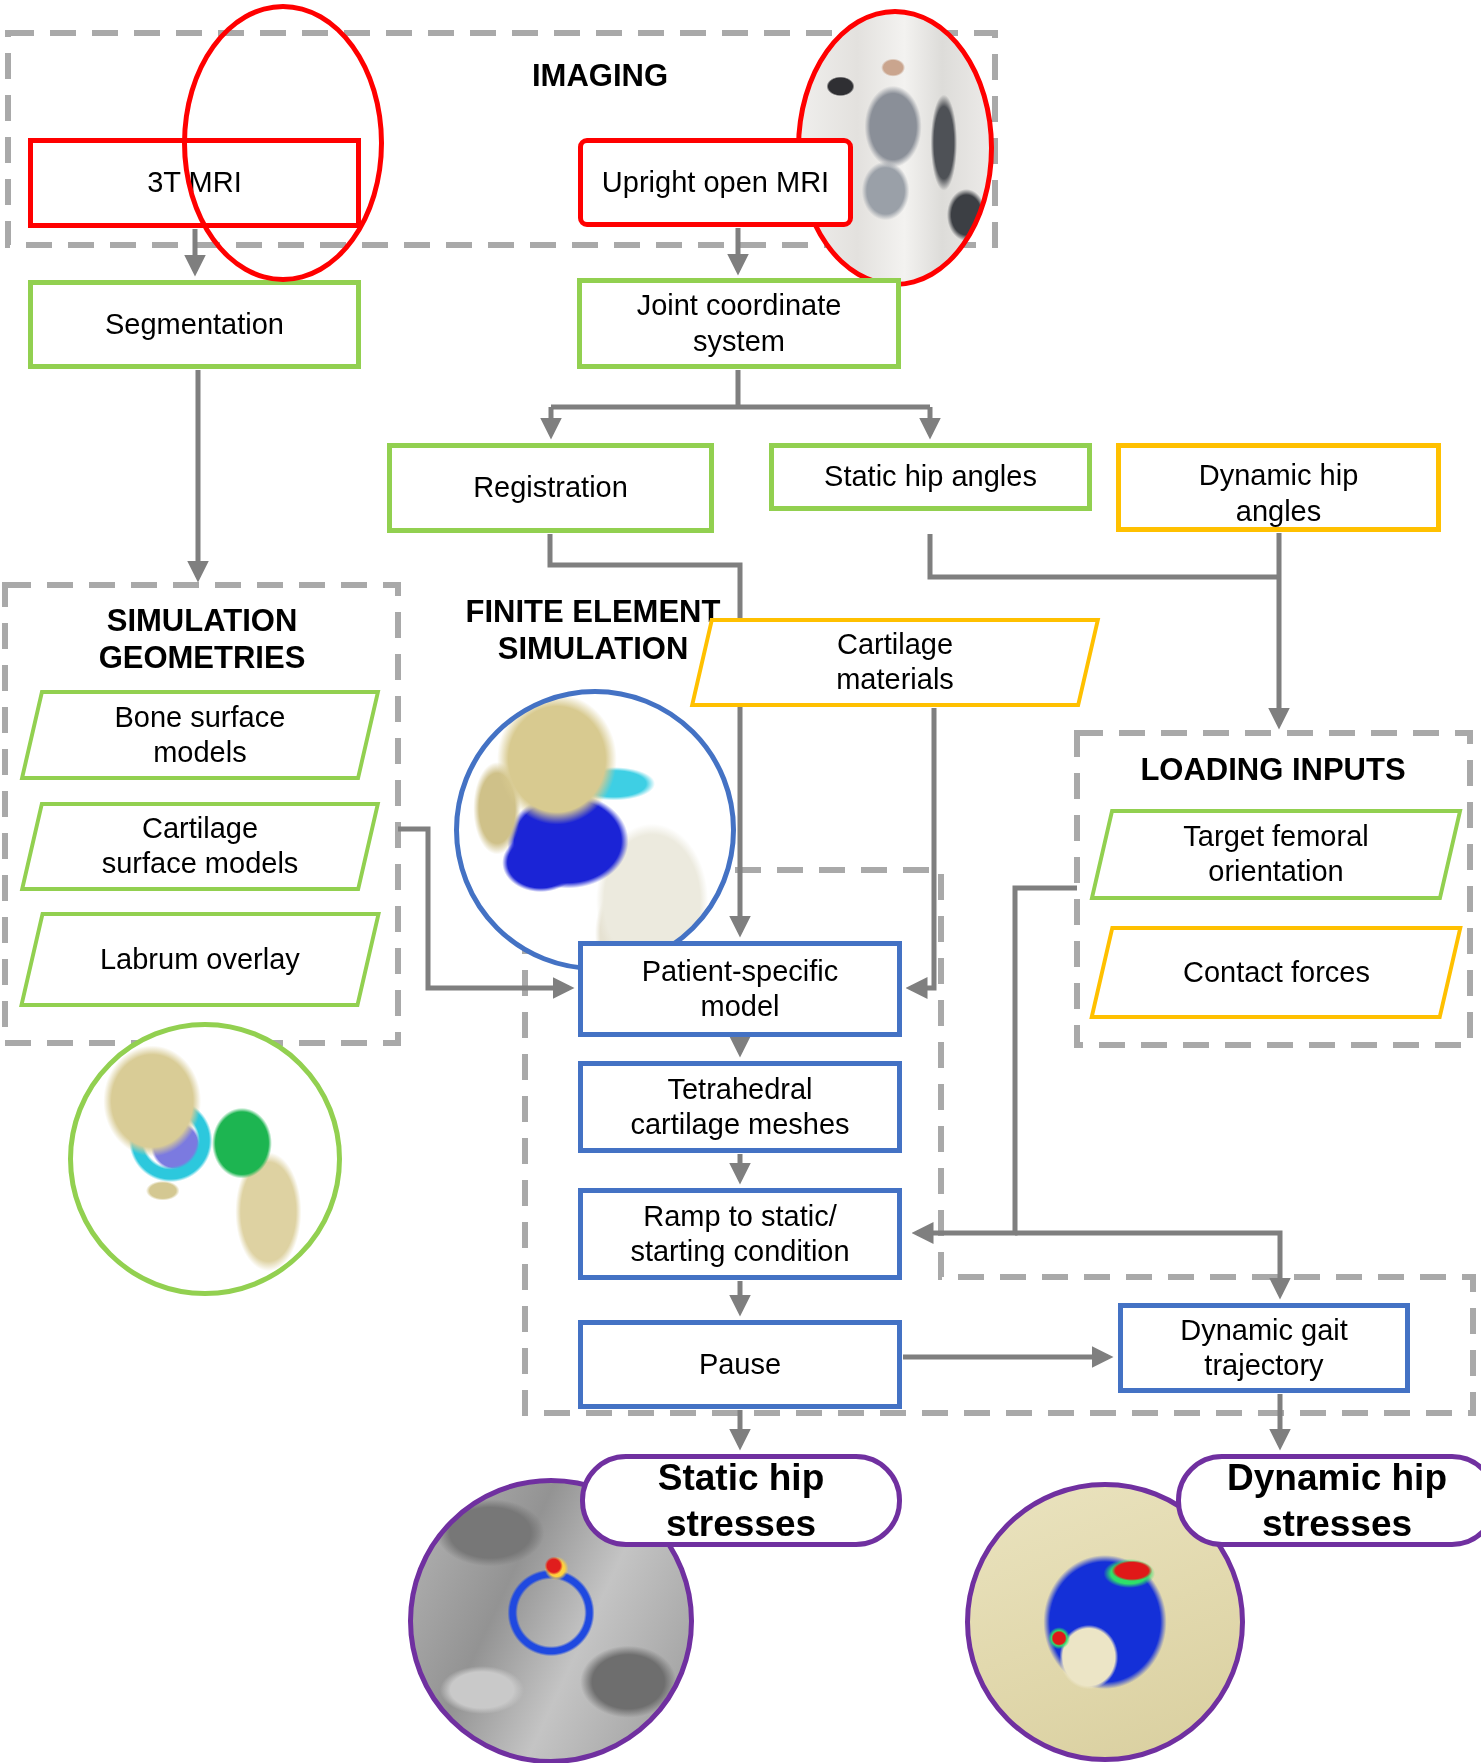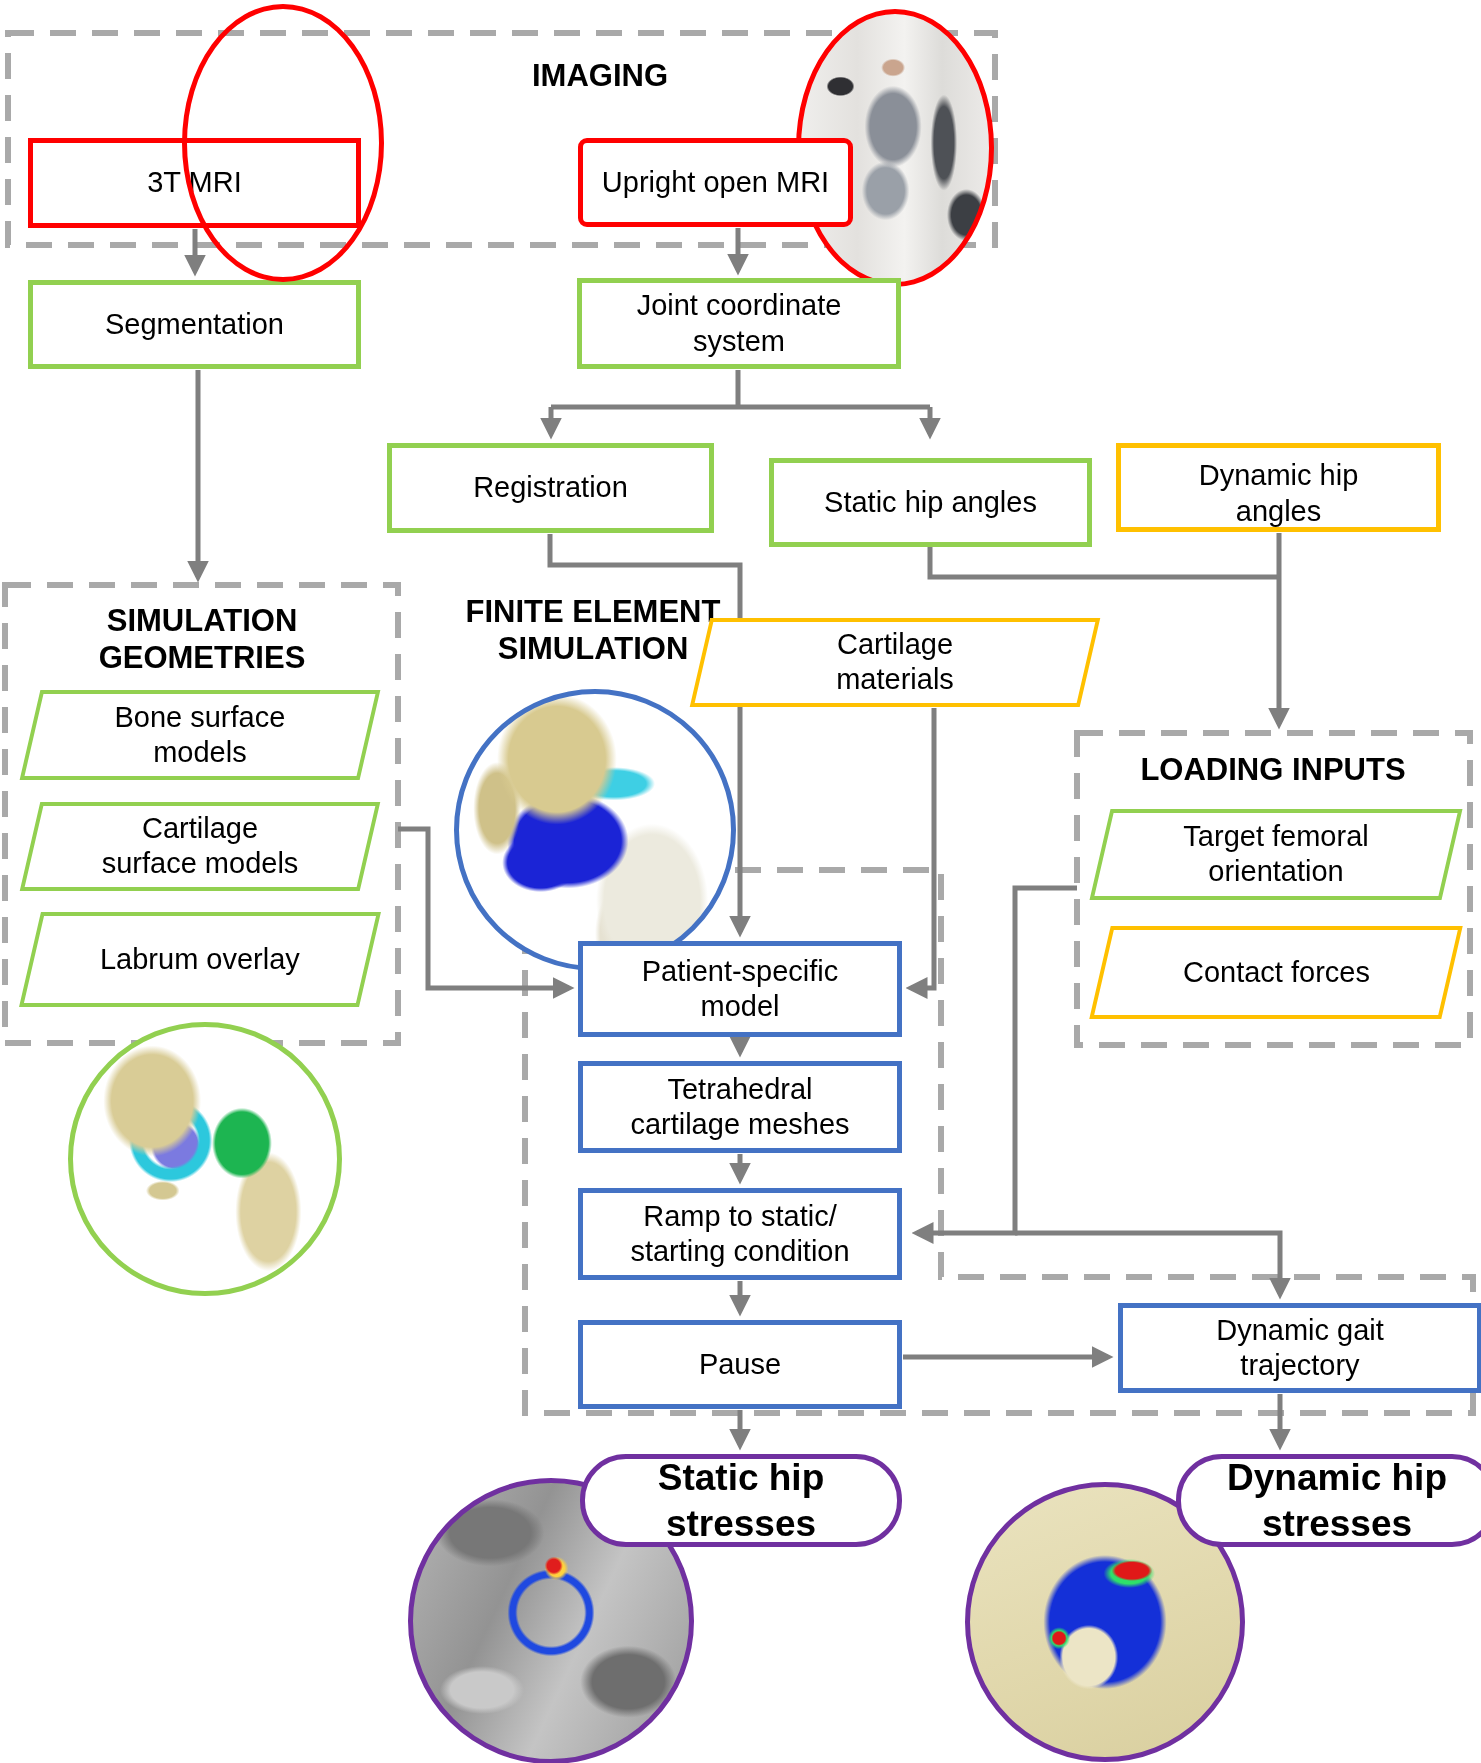--- a/index.html
+++ b/index.html
@@ -142,21 +142,21 @@
 <div class="node b-green" style="left:28px;top:280px;width:333px;height:89px;">
     <span>Segmentation</span>
   </div>
 <div class="node b-green" style="left:577px;top:278px;width:324px;height:91px;">
     <span style="max-width:250px;">Joint coordinate system</span>
   </div>
 
 <div class="node b-green" style="left:387px;top:443px;width:327px;height:90px;">
     <span>Registration</span>
   </div>
-<div class="node b-green" style="left:769px;top:443px;width:323px;height:89px;margin-top:15px;">
+<div class="node b-green" style="left:769px;top:443px;width:323px;height:68px;">
     <span>Static hip angles</span>
   </div>
 <div class="node b-amber" style="left:1116px;top:443px;width:325px;height:89px;">
     <span style="max-width:200px;margin-top:12px;">Dynamic hip angles</span>
   </div>
 
 <div class="node b-green para" style="left:30px;top:690px;width:340px;height:90px;">
     <span style="max-width:230px;">Bone surface models</span>
   </div>
 <div class="node b-green para" style="left:30px;top:802px;width:340px;height:89px;">
@@ -182,21 +182,21 @@
   </div>
 <div class="node b-blue" style="left:578px;top:1061px;width:324px;height:92px;">
     <span style="max-width:245px;">Tetrahedral cartilage meshes</span>
   </div>
 <div class="node b-blue" style="left:578px;top:1188px;width:324px;height:92px;">
     <span style="max-width:256px;">Ramp to static/ starting condition</span>
   </div>
 <div class="node b-blue" style="left:578px;top:1320px;width:324px;height:89px;">
     <span>Pause</span>
   </div>
-<div class="node b-blue" style="left:1118px;top:1303px;width:364px;height:90px;">
+<div class="node b-blue" style="left:1118px;top:1303px;width:292px;height:90px;">
     <span style="max-width:250px;">Dynamic gait trajectory</span>
   </div>
 
 <div class="node b-purple lift" style="left:580px;top:1454px;width:322px;height:93px;">
     <span style="max-width:200px;">Static hip stresses</span>
   </div>
 <div class="node b-purple lift" style="left:1176px;top:1454px;width:322px;height:93px;">
     <span style="max-width:230px;">Dynamic hip stresses</span>
   </div>
 

